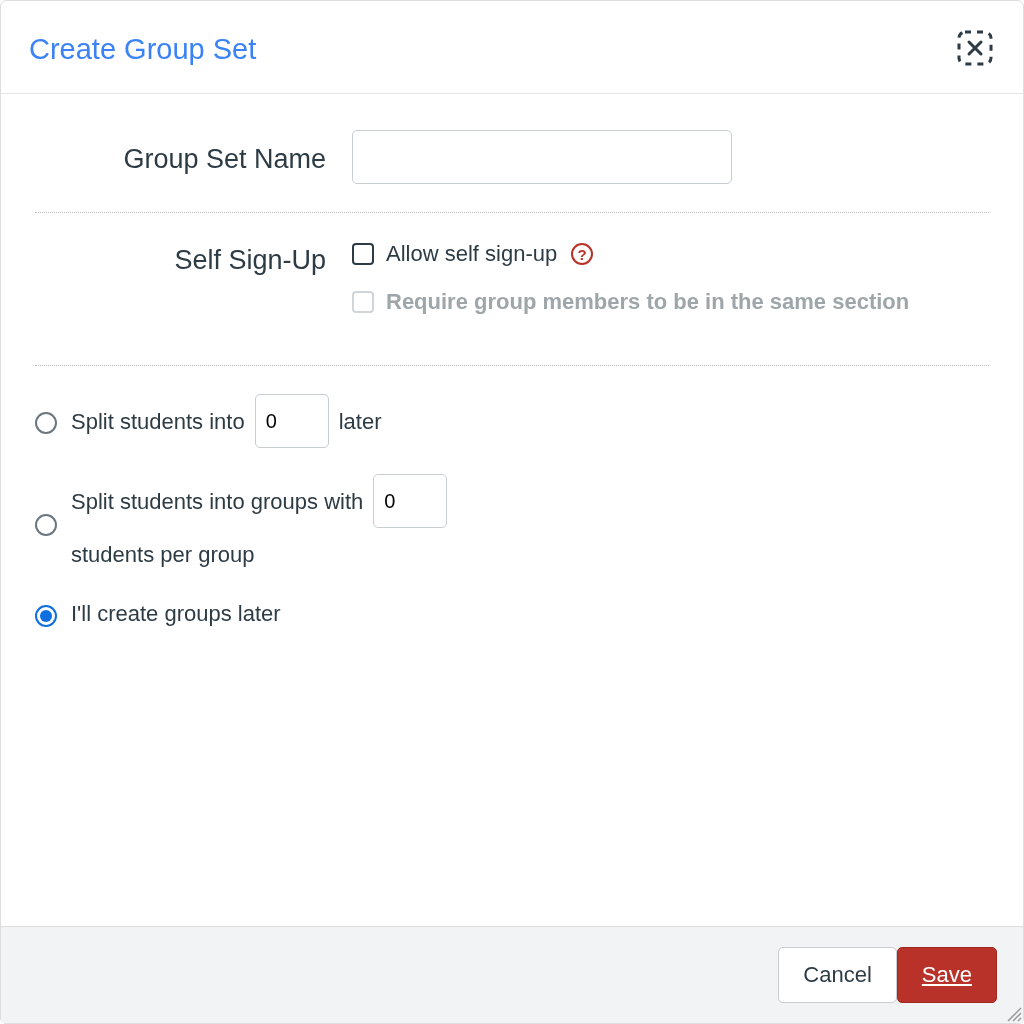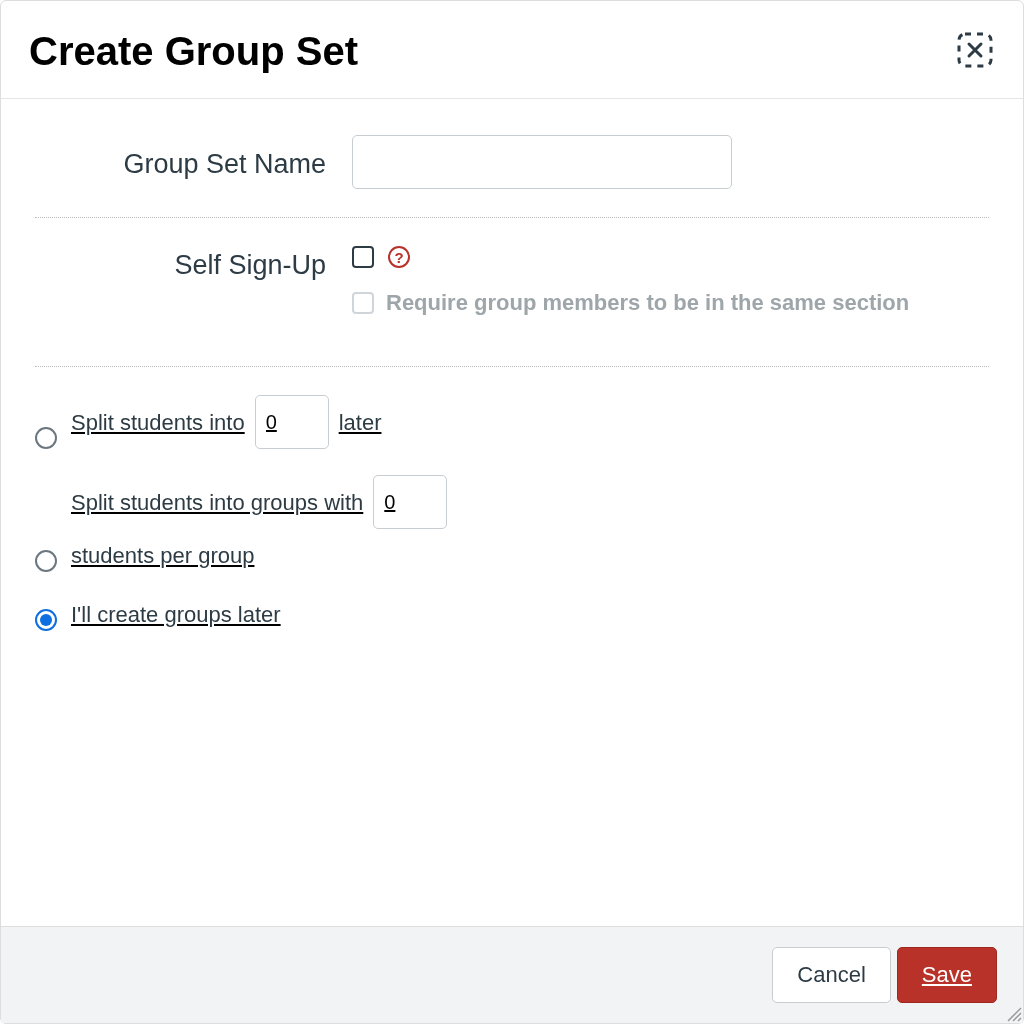--- a/index.html
+++ b/index.html
@@ -24,23 +24,23 @@
       border-radius: 6px;
     }
     .modal-header {
       display: flex;
       justify-content: space-between;
       align-items: center;
       padding: 28px 28px 24px 28px;
       border-bottom: 1px solid #e5e5e5;
     }
     .modal-title {
-      font-size: 40px;
-      font-weight: 700;
-      color: #000000;
+      font-size: 29px;
+      font-weight: 400;
+      color: #3b82f6;
     }
     .close-btn {
       width: 40px;
       height: 40px;
       display: flex;
       align-items: center;
       justify-content: center;
       cursor: pointer;
       background: none;
       border: none;
@@ -119,24 +119,23 @@
       justify-content: center;
       color: #b8322a;
       font-size: 15px;
       font-weight: 600;
       margin-left: 2px;
       cursor: pointer;
       flex-shrink: 0;
     }
     .radio-row {
       display: flex;
-      align-items: flex-end;
+      align-items: center;
       gap: 14px;
       margin-bottom: 26px;
-      text-decoration: underline;
     }
     .radio {
       width: 22px;
       height: 22px;
       border: 2px solid #6b7780;
       border-radius: 50%;
       background: #fff;
       cursor: pointer;
       flex-shrink: 0;
       margin-top: 4px;
@@ -175,21 +174,21 @@
       background: #fff;
       text-align: left;
       display: inline-block;
     }
     .modal-footer {
       background: #f1f3f4;
       border-top: 1px solid #ddd;
       padding: 20px 26px;
       display: flex;
       justify-content: flex-end;
-      gap: 6px;
+      gap: 0;
     }
     .btn {
       padding: 14px 24px;
       font-size: 22px;
       border-radius: 5px;
       cursor: pointer;
       border: 1px solid #c7cdd1;
       background: #fff;
       color: #2d3b45;
     }
@@ -242,20 +241,21 @@
       </div>
     </div>
 
     <div class="form-section">
       <div class="form-label-col label-align-top">
         <span class="form-label">Self Sign-Up</span>
       </div>
       <div class="form-content-col">
         <div class="checkbox-row">
           <div class="checkbox"></div>
+          <span class="checkbox-label">Allow self sign-up</span>
           <span class="help-icon">?</span>
         </div>
         <div class="checkbox-row">
           <div class="checkbox disabled"></div>
           <span class="checkbox-label disabled">Require group members to be in the same section</span>
         </div>
       </div>
     </div>
 
     <div class="form-section">

